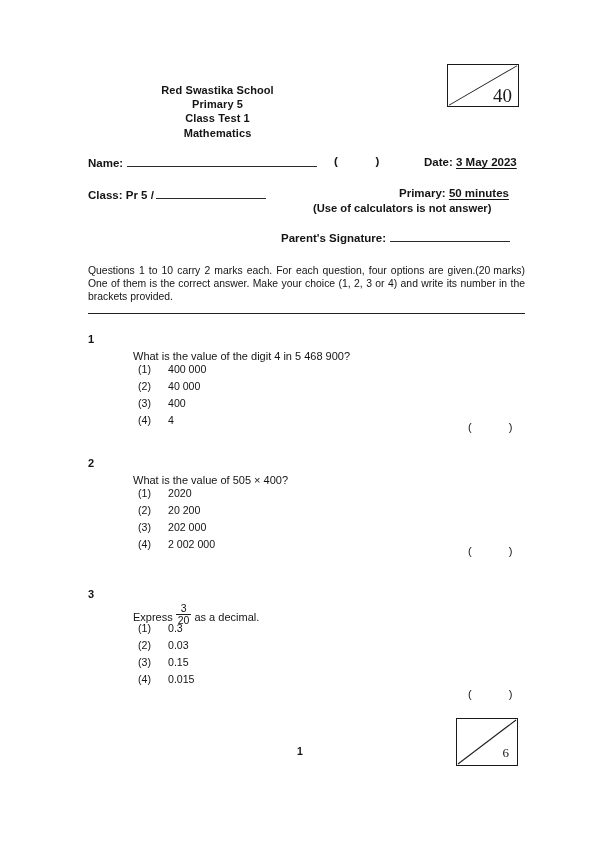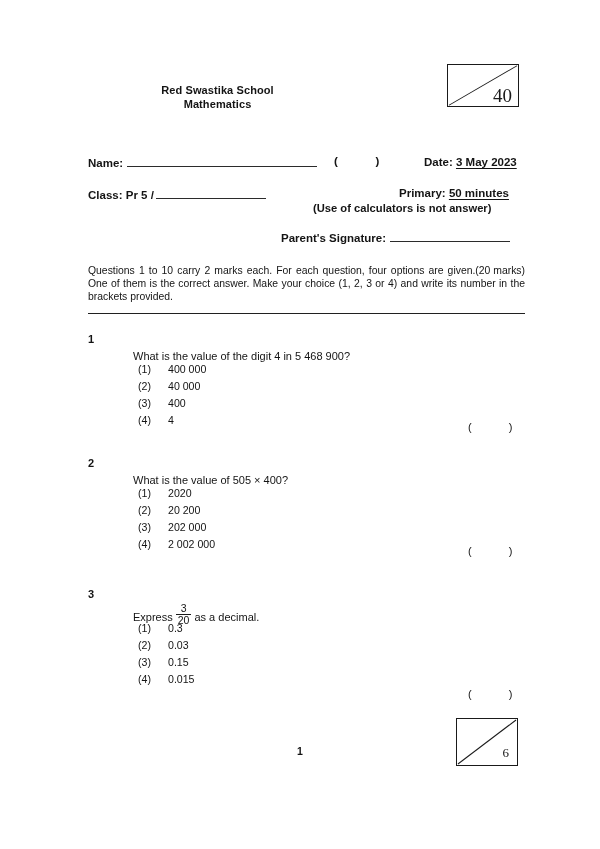--- a/index.html
+++ b/index.html
@@ -209,20 +209,22 @@
 
   <div class="marks-box">
     <svg class="diag" viewBox="0 0 72 60" preserveAspectRatio="none">
       <line x1="1" y1="59" x2="71" y2="1" stroke="#1a1a1a" stroke-width="1.1"></line>
     </svg>
     <span class="total">40</span>
   </div>
 
   <div class="school-block">
     <div>Red Swastika School</div>
+    <div>Primary 5</div>
+    <div>Class Test 1</div>
     <div>Mathematics</div>
   </div>
 
   <div class="field-row" id="name-row">
     <span>Name:</span><span class="rule name"></span>
   </div>
   <div id="brackets-name">(&nbsp;&nbsp;&nbsp;)</div>
 
   <div class="field-row" id="date-row">
     <span>Date:</span>

